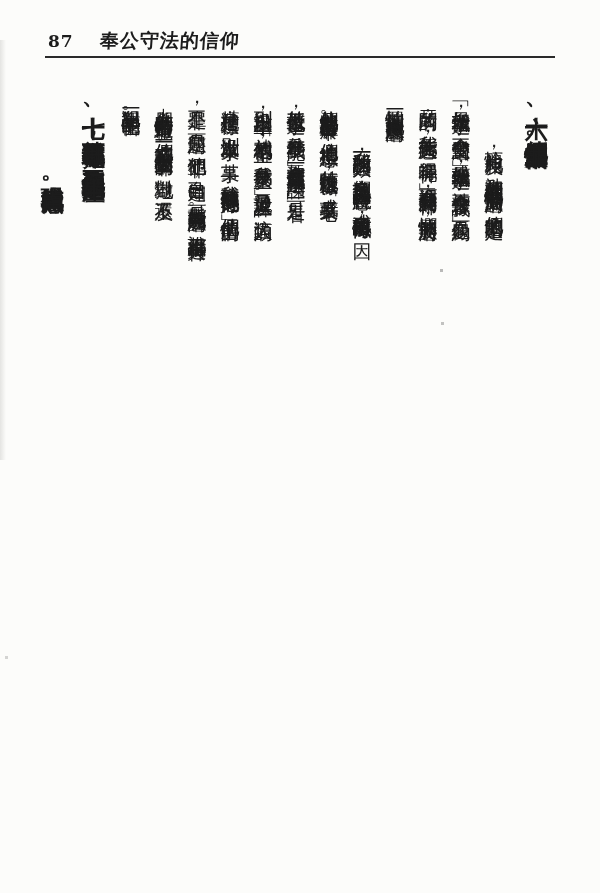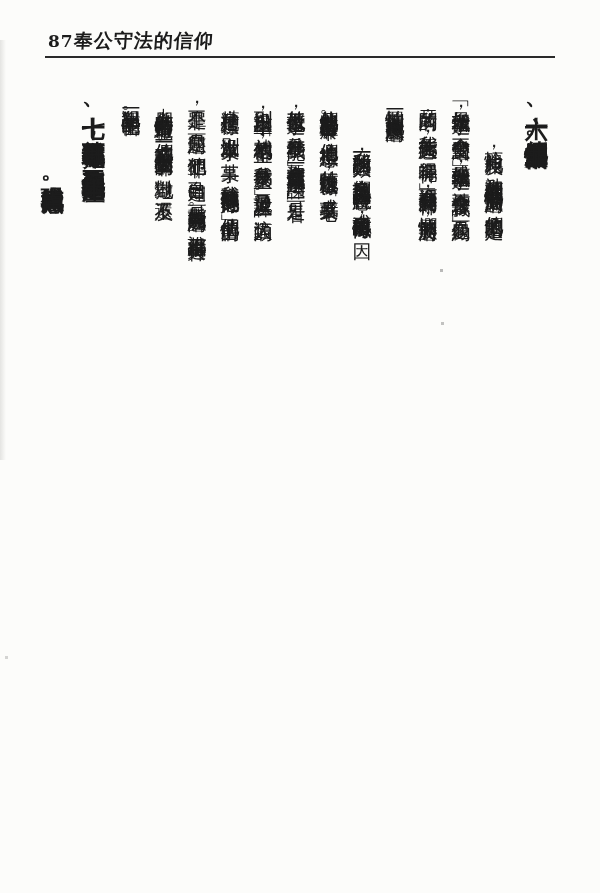--- a/index.html
+++ b/index.html
@@ -22,21 +22,21 @@
   }
   .specks{
     position:absolute;left:0;top:0;width:1px;height:1px;
     box-shadow:441px 270px 0 1px rgba(60,60,60,.35),
                442px 323px 0 1px rgba(60,60,60,.30),
                6px 657px 0 1px rgba(90,90,90,.25);
   }
   
   .hdr{
     position:absolute;top:28px;left:48px;right:45px;
-    display:flex;align-items:baseline;
+    display:flex;align-items:baseline;gap:26px;
     white-space:nowrap;
     text-align:right;
   }
   .pnum{
     font-size:17px;font-weight:bold;letter-spacing:1px;
   }
   .ptitle{
     font-size:19px;font-weight:bold;letter-spacing:1px;
     transform:skewX(-4deg);
   }

